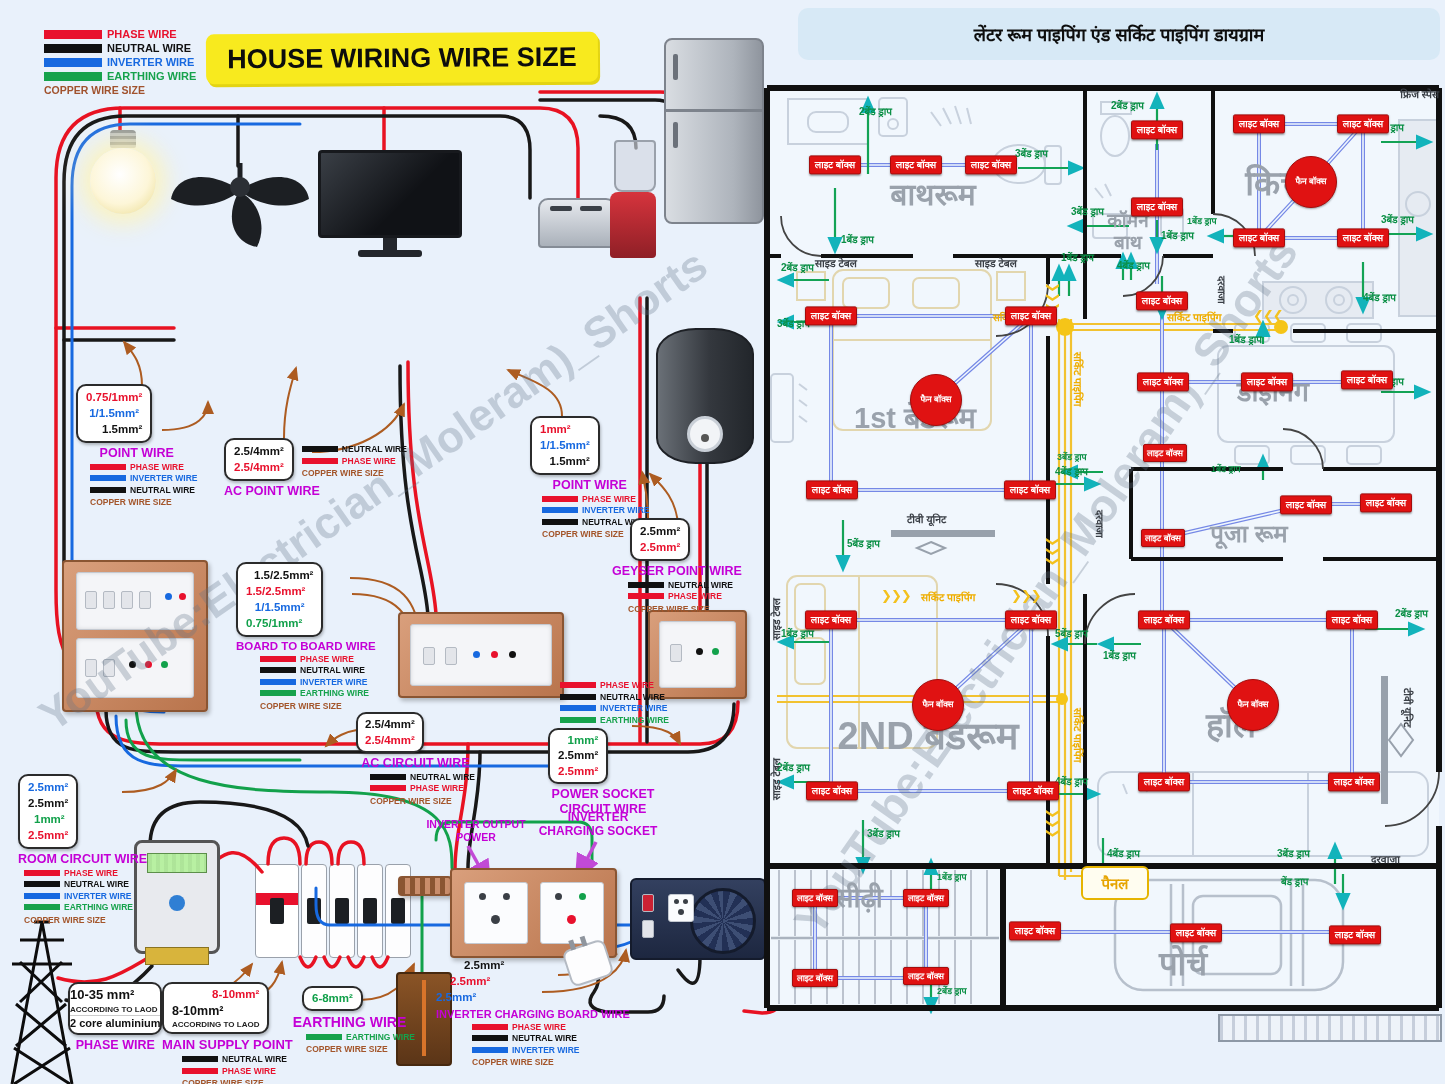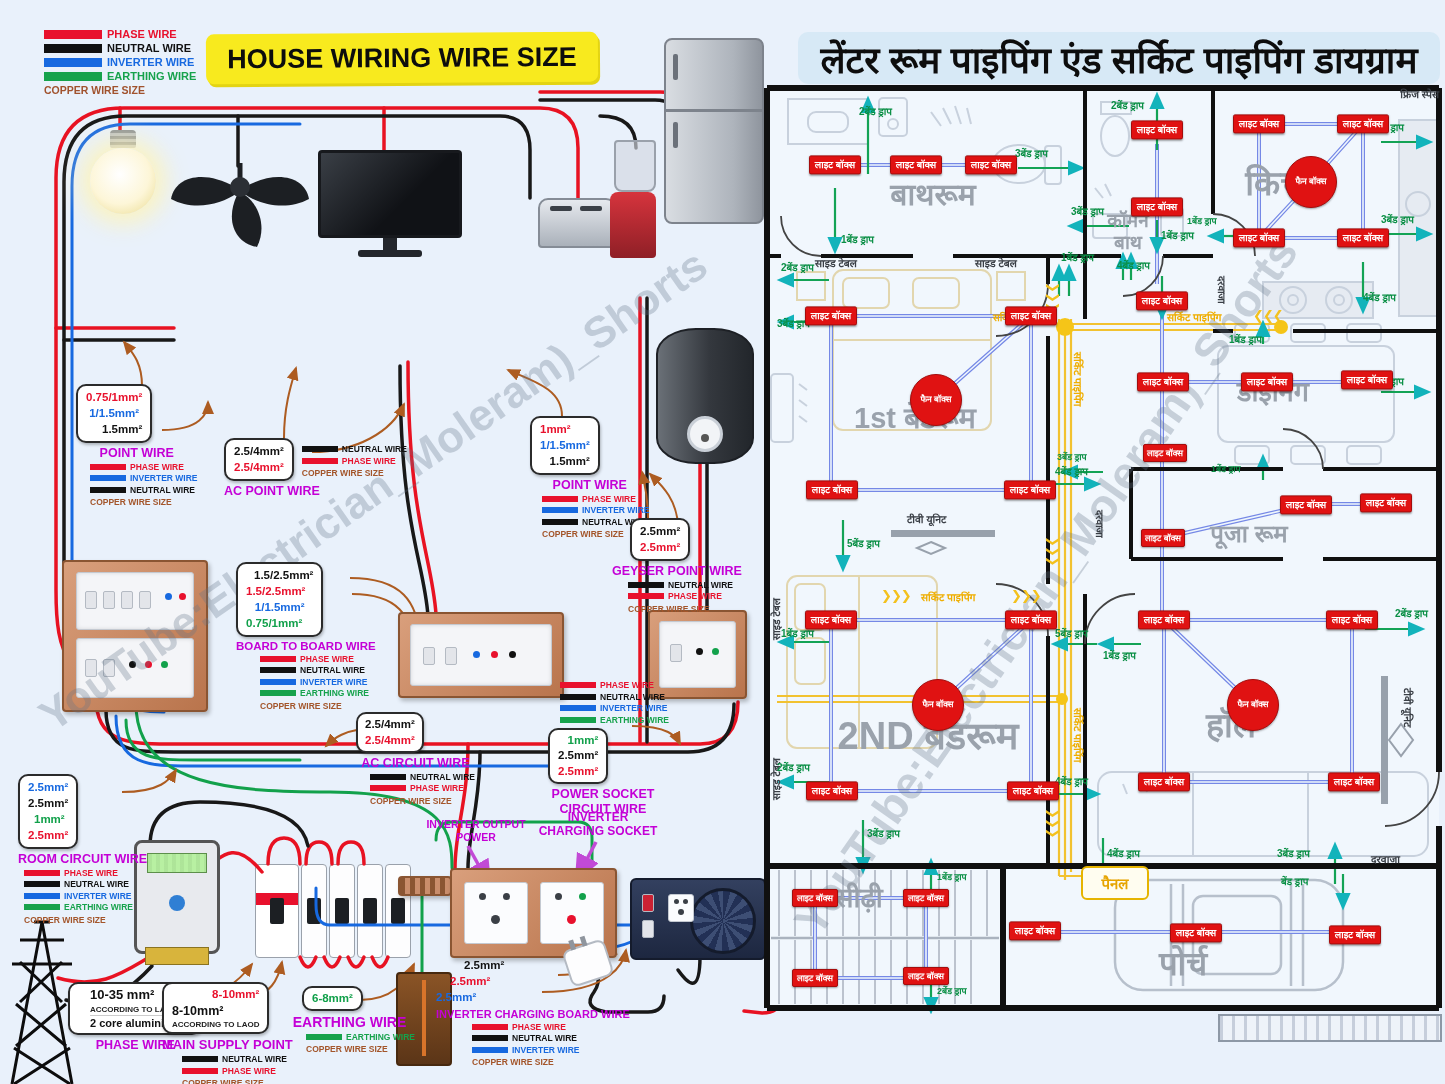--- a/index.html
+++ b/index.html
@@ -6,21 +6,21 @@
   body{font-family:"Liberation Sans","DejaVu Sans",sans-serif}
   #stage{position:relative;width:1445px;height:1084px;background:#e9f1fb;overflow:hidden}
   svg{position:absolute;left:0;top:0}
   
   .legmain{position:absolute;left:44px;top:28px;z-index:6}
   .legmain .lr{display:flex;align-items:center;gap:5px;margin-bottom:2px}
   .legmain i{display:inline-block;width:58px;height:9px}
   .legmain b{font-size:11px;font-weight:800;white-space:nowrap}
   .legmain .cop{color:#a0522d;font-size:10.5px;font-weight:800;margin-top:1px}
   .titleL{position:absolute;left:206px;top:33px;width:392px;height:50px;background:#f8ea1e;border-radius:8px;display:flex;align-items:center;justify-content:center;font-size:27px;font-weight:800;color:#0d0d0d;transform:rotate(-.4deg);box-shadow:2px 3px 0 #e3d413;z-index:5}
-  .titleR{position:absolute;left:798px;top:32px;width:642px;height:52px;background:#d7e9f6;border-radius:10px;display:flex;align-items:center;justify-content:center;font-size:37px;font-weight:800;color:#0d0d0d;z-index:6}
+  .titleR{position:absolute;left:798px;top:8px;width:642px;height:52px;background:#d7e9f6;border-radius:10px;display:flex;align-items:center;justify-content:center;font-size:18px;font-weight:800;color:#0d0d0d;z-index:6}
   
   .co{position:absolute;z-index:7}
   .cbox{background:#fff;border:2px solid #2b2b2b;border-radius:10px;padding:4px 8px;display:flex;flex-direction:column;gap:1px;box-shadow:1px 2px 3px rgba(0,0,0,.25);width:max-content}
   .cv{font-weight:800;font-size:11.5px;line-height:1.3;white-space:nowrap}
   .ct{color:#c400d6;font-weight:800;font-size:12.5px;margin-top:3px;white-space:nowrap;text-align:center}
   .cleg{margin-top:2px;display:flex;flex-direction:column;gap:1.5px;align-items:flex-start}
   .lr2{display:flex;align-items:center;gap:4px}
   .lr2 i{display:inline-block;width:36px;height:6px}
   .lr2 b{font-size:8.5px;font-weight:800;white-space:nowrap}
   .cop2{color:#a3552a;font-size:8.5px;font-weight:800;white-space:nowrap;margin-top:1px}
@@ -507,21 +507,21 @@
         </div>
       <div class="lr2">
           <i style="background:#16a24c"></i>
           <b style="color:#16a24c">EARTHING WIRE</b>
         </div>
       <div class="cop2">COPPER WIRE SIZE</div>
     </div>
   </div>
 
   <div class="co" style="left:68px;top:982px">
-    <div class="cbox" style="padding:3px 20px">
+    <div class="cbox" style="padding:3px 0">
       <div class="cv neutral" style="font-size:13px">10-35 mm²</div>
       <div class="cx">ACCORDING TO LAOD</div>
       <div class="cv neutral" style="font-size:11px;border-top:1px solid #ccc">2 core aluminium</div>
     </div>
     <div class="ct">PHASE WIRE</div>
   </div>
 
   <div class="co" style="left:162px;top:982px">
     <div class="cbox" style="padding:3px 8px">
       <div class="cv phase" style="align-self:flex-end">8-10mm²</div>

